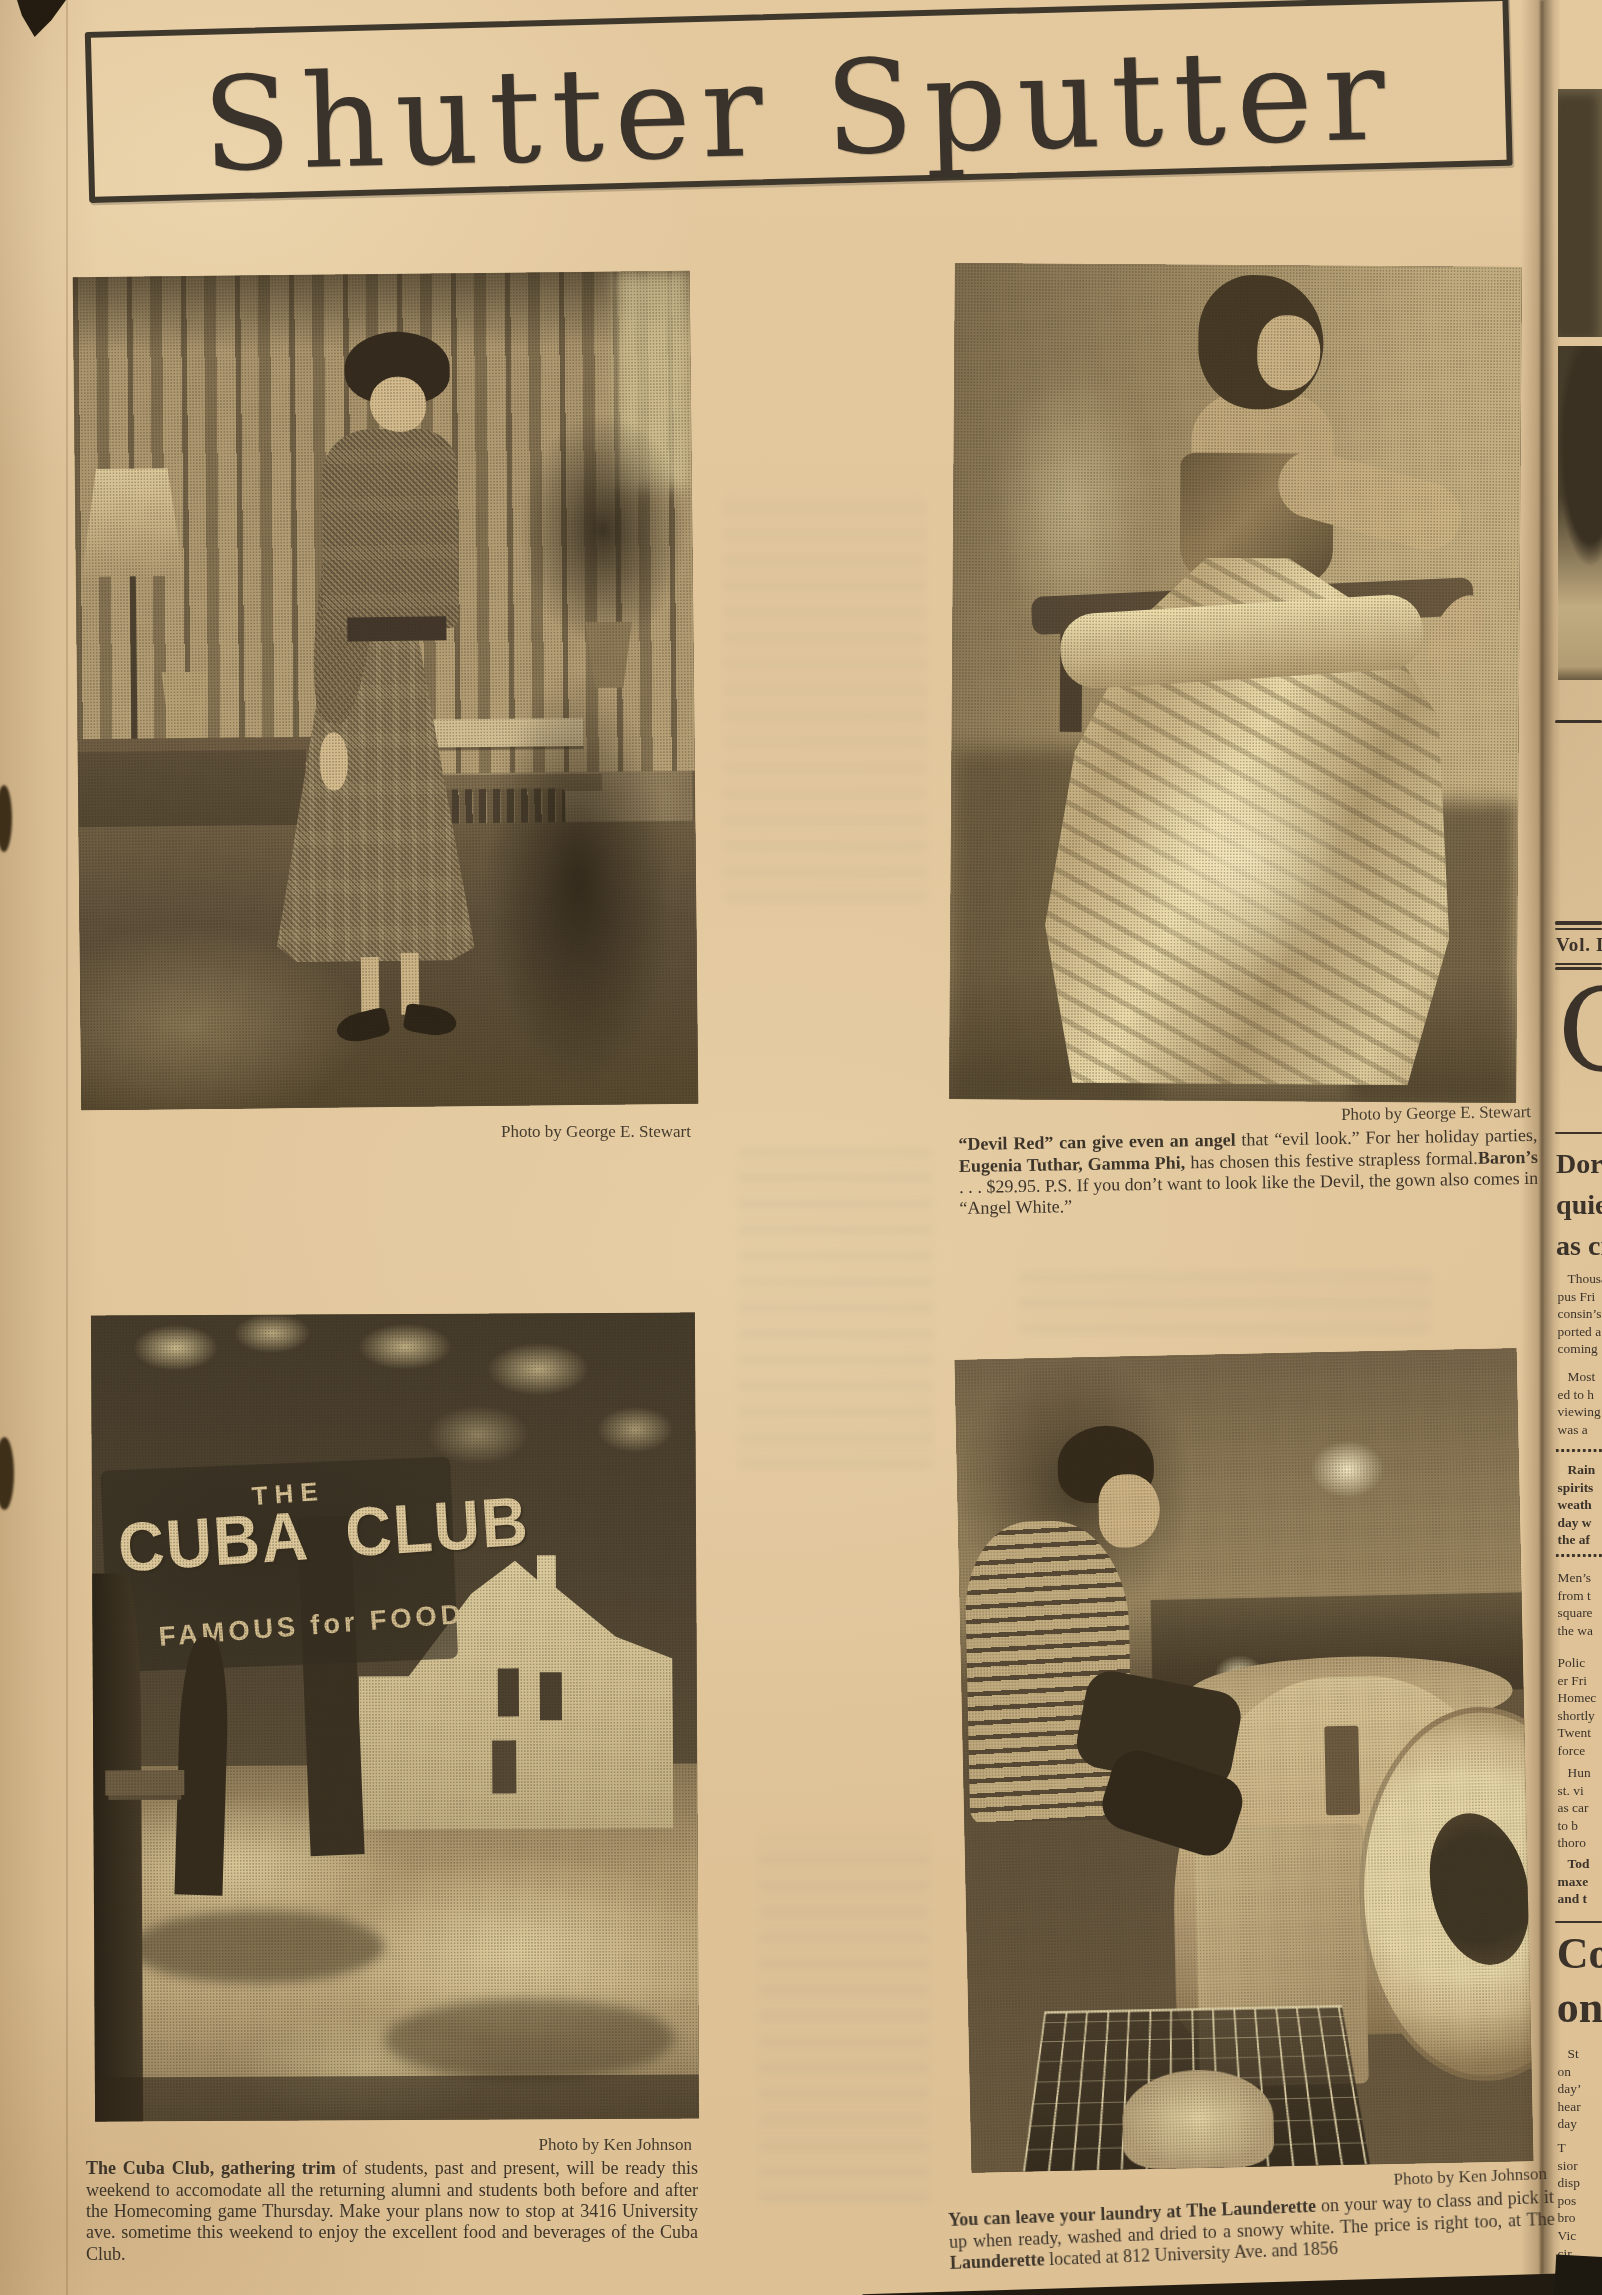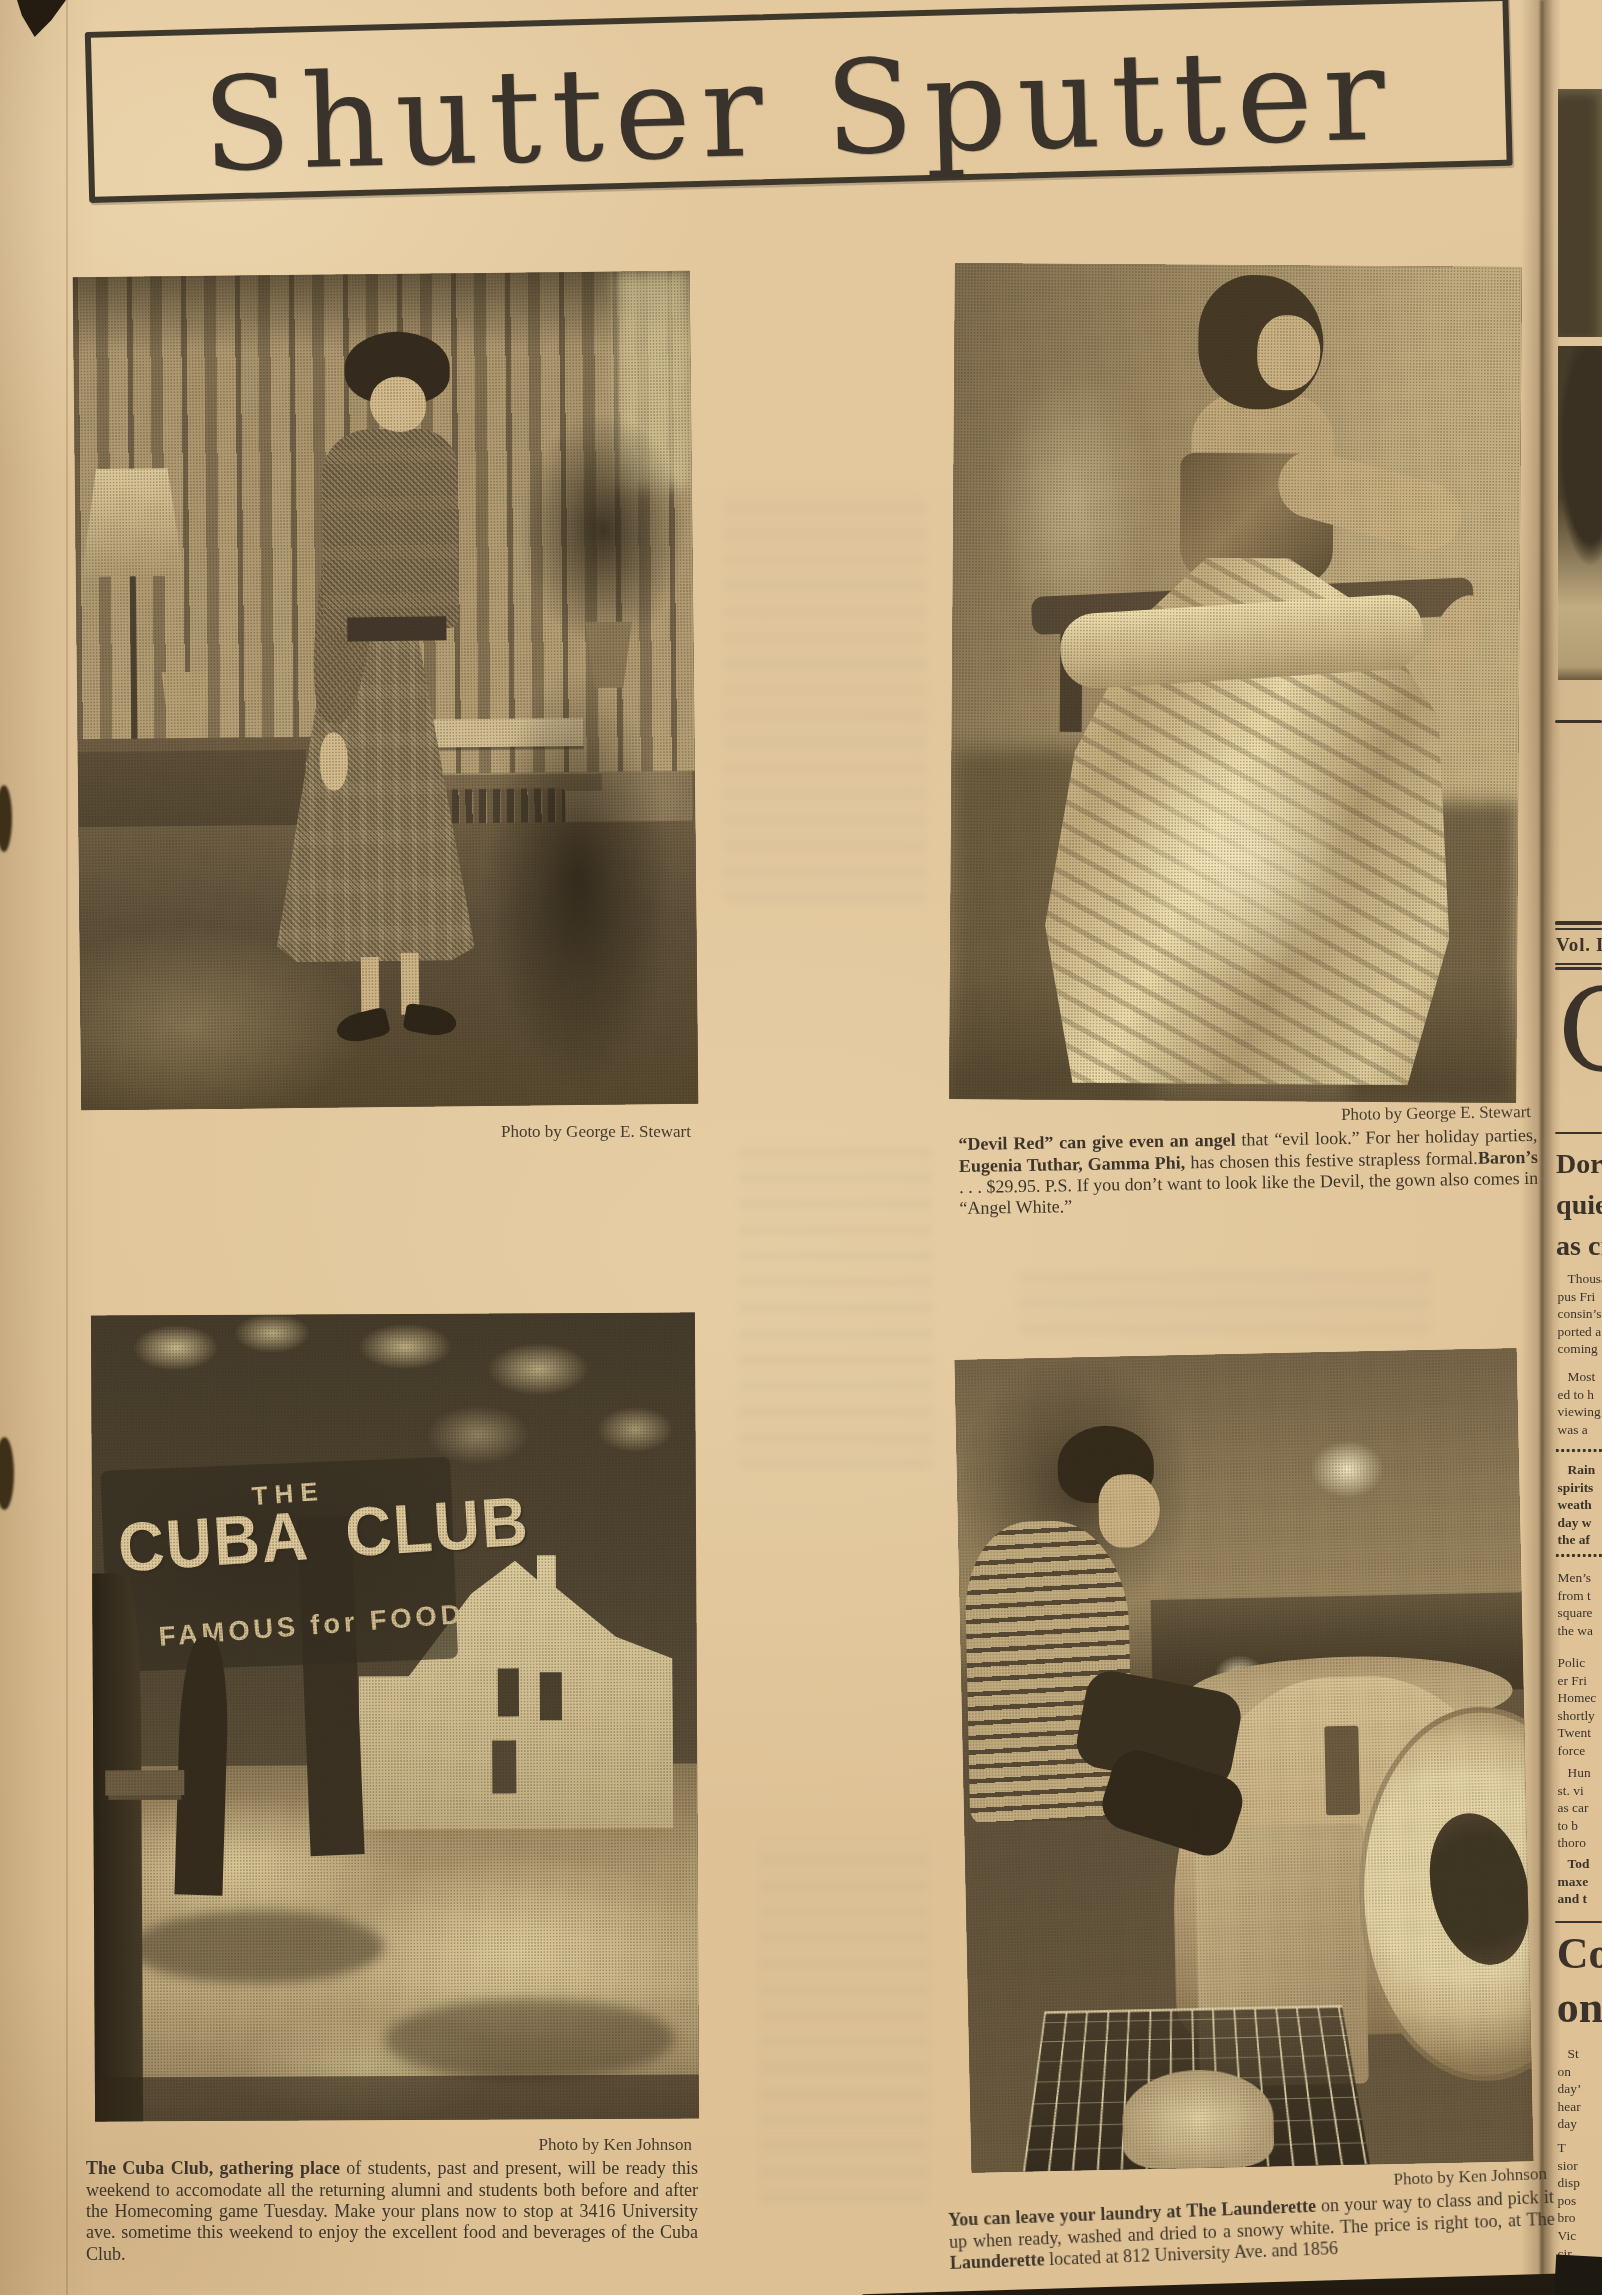--- a/index.html
+++ b/index.html
@@ -323,21 +323,21 @@
     <div class="abs p3-sign-main">CUBA CLUB</div>
     <div class="abs p3-sign-sub">FAMOUS for FOOD</div>
     <div class="abs p3-trunk2"></div>
     <div class="abs p3-trunk1"></div>
     <div class="abs p3-picnic"></div>
     <div class="abs p3-bottom-band"></div>
   </div>
 
   <div class="caption cap3">
     <div class="credit">Photo by Ken Johnson</div>
-    <p class="cap-text"><b>The Cuba Club, gathering place</b><span> of students, past and present, will be ready this weekend to accomodate all the returning alumni and students both before and after the Homecoming game Tuesday. Make your plans now to stop at 3416 University ave. sometime this weekend to enjoy the excellent food and beverages of the Cuba Club.</span></p>
+    <p class="cap-text"><b>The Cuba Club, gathering trim</b><span> of students, past and present, will be ready this weekend to accomodate all the returning alumni and students both before and after the Homecoming game Thursday. Make your plans now to stop at 3416 University ave. sometime this weekend to enjoy the excellent food and beverages of the Cuba Club.</span></p>
   </div>
 
   <div class="photo ph4">
     <div class="abs p4-bg"></div>
     <div class="abs p4-dark-tl"></div>
     <div class="abs p4-wall-band"></div>
     <div class="abs p4-glare1"></div>
     <div class="abs p4-glare2"></div>
     <div class="abs p4-glare3"></div>
     <div class="abs p4-drum-top"></div>

